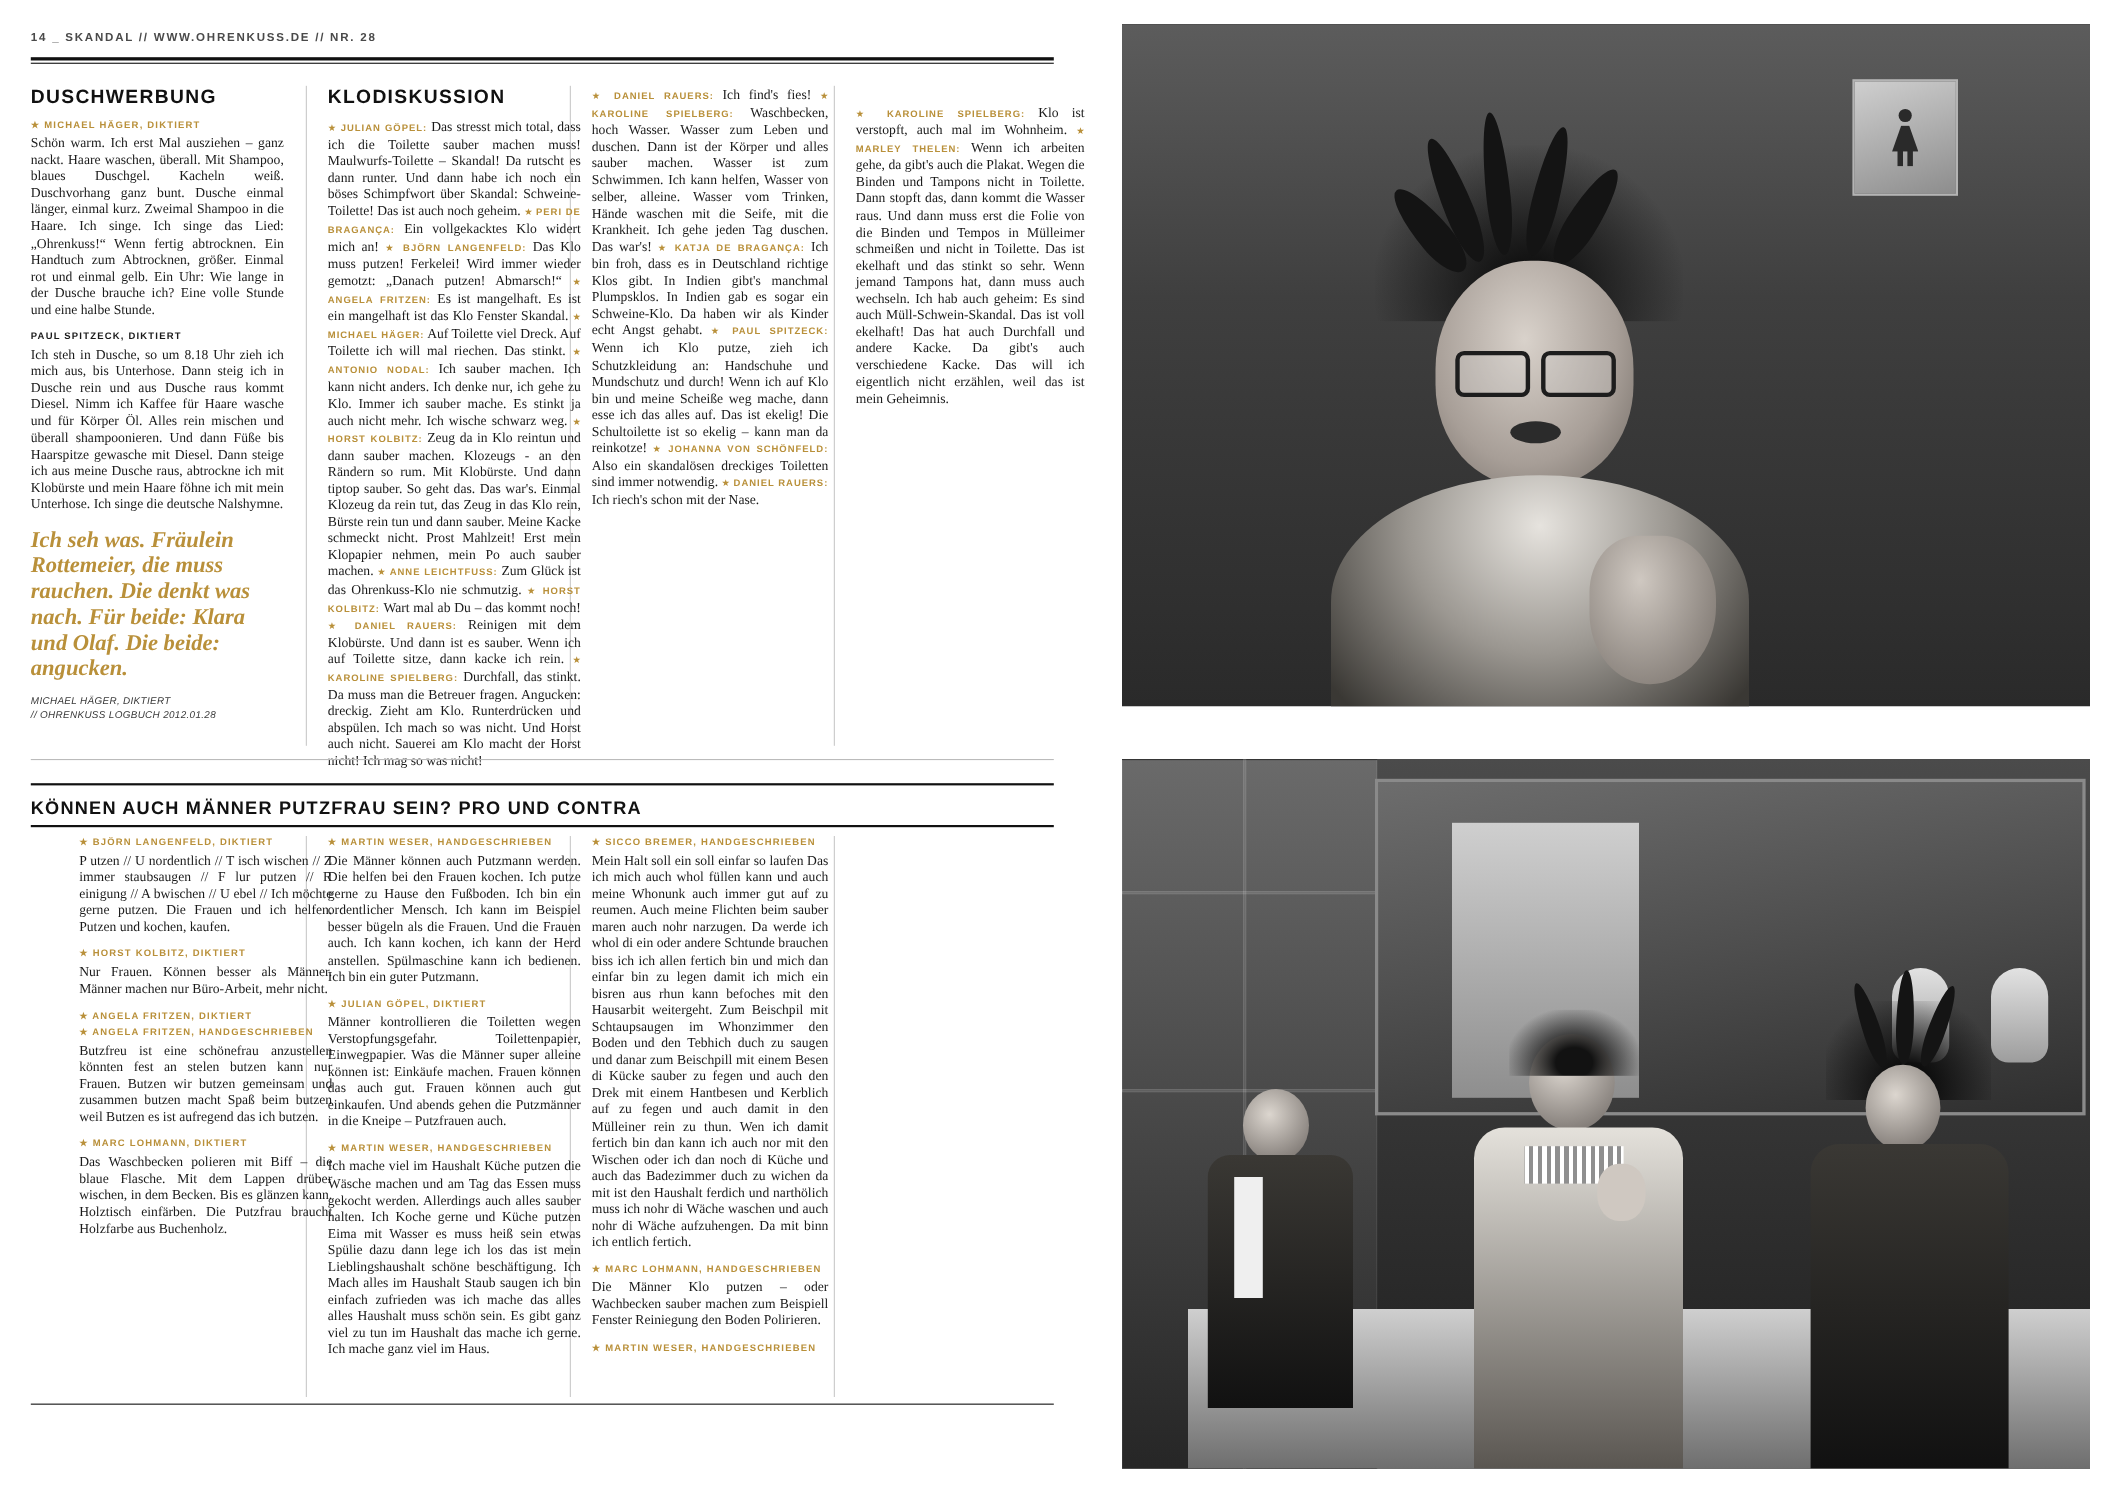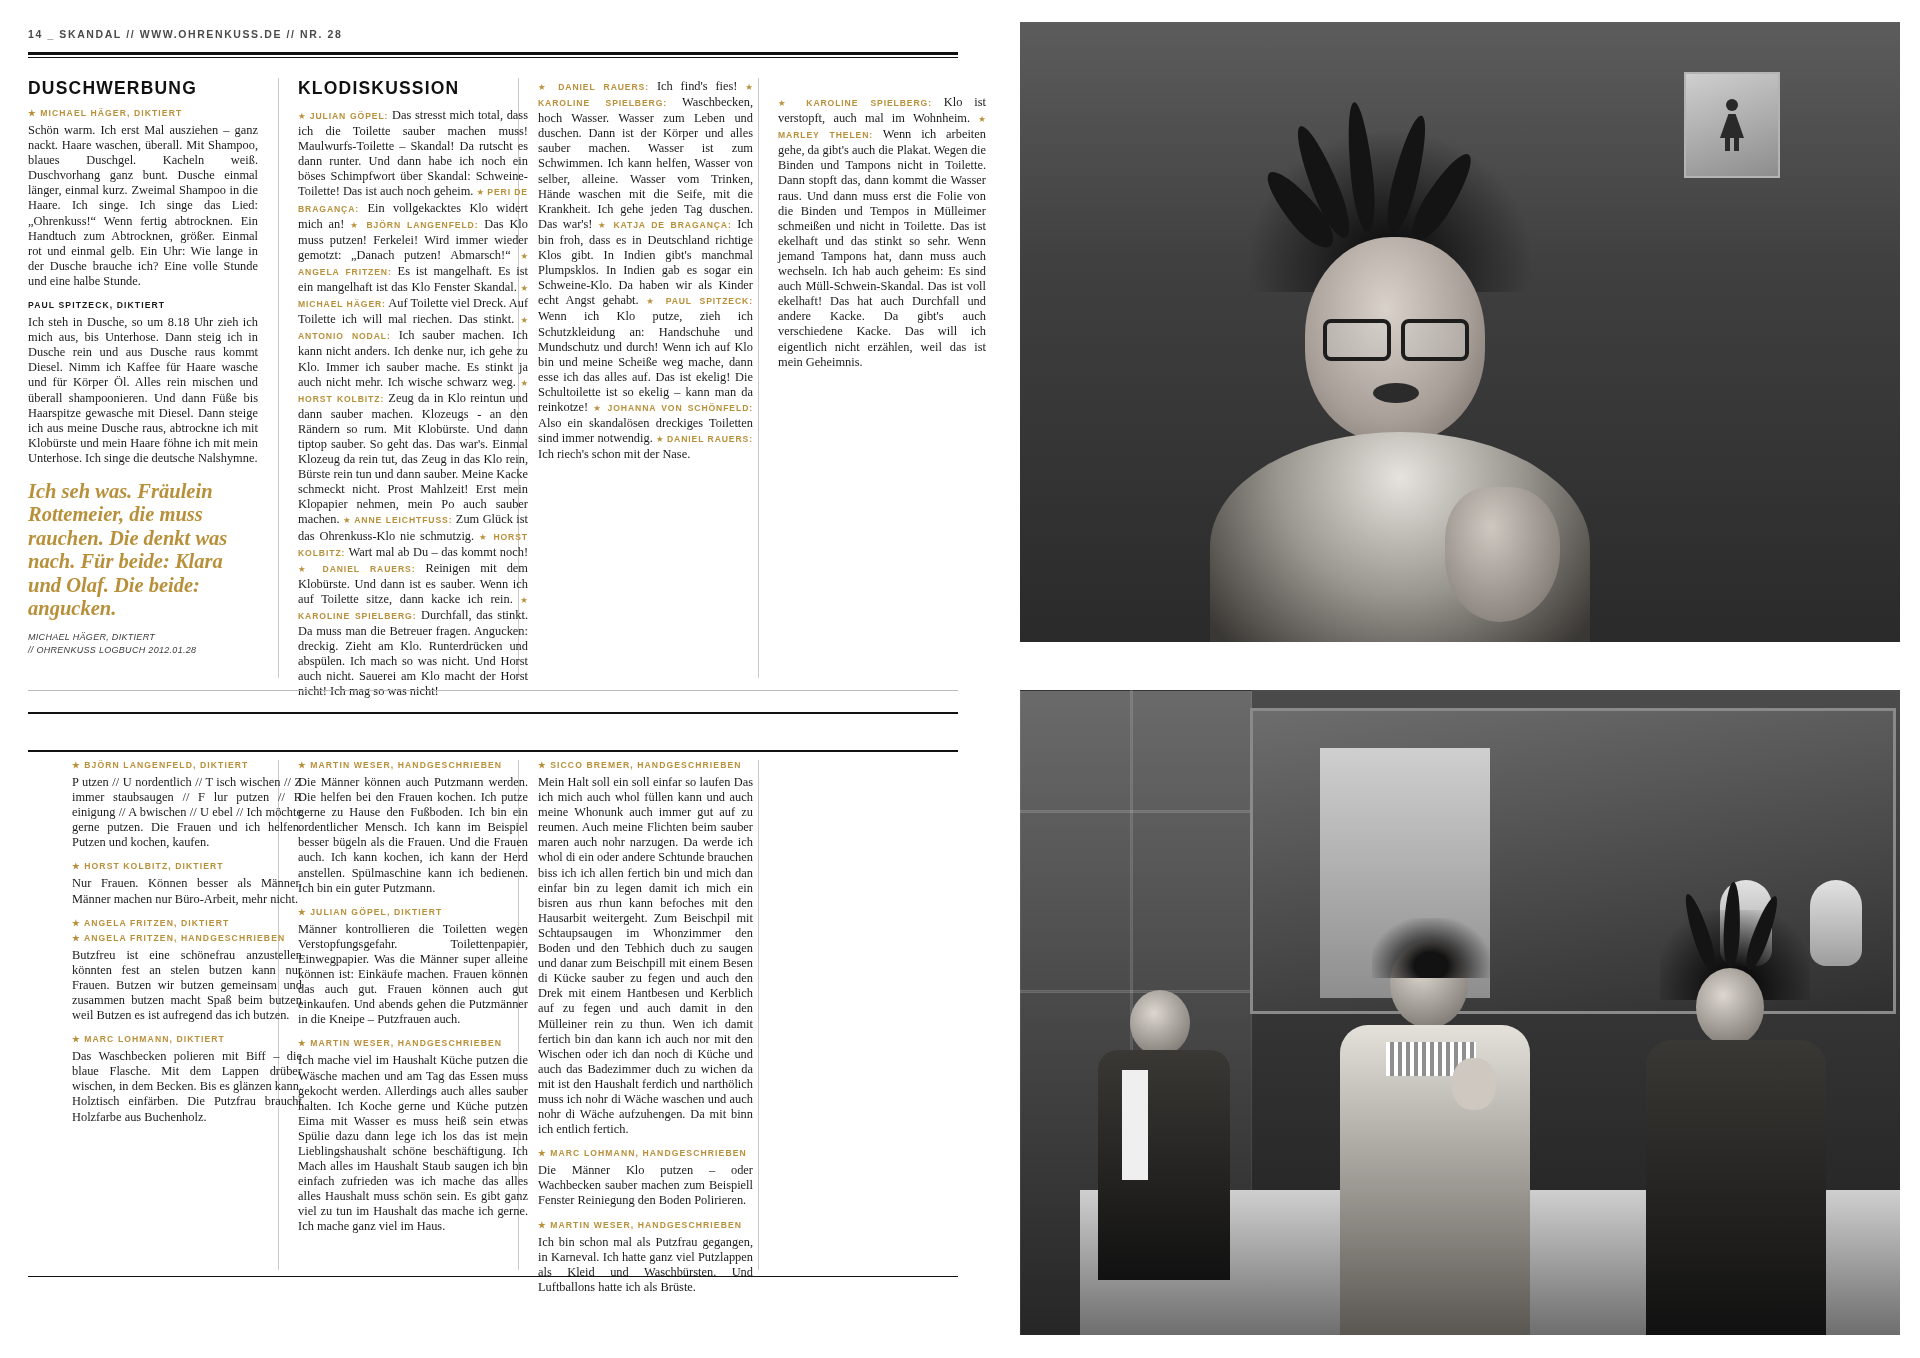--- a/index.html
+++ b/index.html
@@ -153,20 +153,21 @@
           <span>Klo ist verstopft, auch mal im Wohnheim.</span>
           <span class="star">★</span> <span class="spk">MARLEY THELEN:</span>
           <span>Wenn ich arbeiten gehe, da gibt's auch die Plakat. Wegen die Binden und Tampons nicht in Toilette. Dann stopft das, dann kommt die Wasser raus. Und dann muss erst die Folie von die Binden und Tempos in Mülleimer schmeißen und nicht in Toilette. Das ist ekelhaft und das stinkt so sehr. Wenn jemand Tampons hat, dann muss auch wechseln. Ich hab auch geheim: Es sind auch Müll-Schwein-Skandal. Das ist voll ekelhaft! Das hat auch Durchfall und andere Kacke. Da gibt's auch verschiedene Kacke. Das will ich eigentlich nicht erzählen, weil das ist mein Geheimnis.</span>
         </p>
       </div>
     </div>
 
     <div class="rule-mid"></div>
     <div class="rule-mid2"></div>
 
+    <div class="blockB-title">KÖNNEN AUCH MÄNNER PUTZFRAU SEIN? PRO UND CONTRA</div>
     <div class="rule-b"></div>
 
     <div class="blockB">
       <div class="vline" style="left:250px;height:510px;"></div>
       <div class="vline" style="left:490px;height:510px;"></div>
       <div class="vline" style="left:730px;height:510px;"></div>
 
       <div class="bcolA">
         <div class="subhead"><span class="star">★</span> <span>BJÖRN LANGENFELD, DIKTIERT</span></div>
         <p class="body-txt">P utzen // U nordentlich // T isch wischen // Z immer staubsaugen // F lur putzen // R einigung // A bwischen // U ebel // Ich möchte gerne putzen. Die Frauen und ich helfen. Putzen und kochen, kaufen.</p>
@@ -187,21 +188,20 @@
         <div class="subhead"><span class="star">★</span> <span>MARTIN WESER, HANDGESCHRIEBEN</span></div>
         <p class="body-txt">Ich mache viel im Haushalt Küche putzen die Wäsche machen und am Tag das Essen muss gekocht werden. Allerdings auch alles sauber halten. Ich Koche gerne und Küche putzen Eima mit Wasser es muss heiß sein etwas Spülie dazu dann lege ich los das ist mein Lieblingshaushalt schöne beschäftigung. Ich Mach alles im Haushalt Staub saugen ich bin einfach zufrieden was ich mache das alles alles Haushalt muss schön sein. Es gibt ganz viel zu tun im Haushalt das mache ich gerne. Ich mache ganz viel im Haus.</p>
       </div>
 
       <div class="bcolC">
         <div class="subhead"><span class="star">★</span> <span>SICCO BREMER, HANDGESCHRIEBEN</span></div>
         <p class="body-txt">Mein Halt soll ein soll einfar so laufen Das ich mich auch whol füllen kann und auch meine Whonunk auch immer gut auf zu reumen. Auch meine Flichten beim sauber maren auch nohr narzugen. Da werde ich whol di ein oder andere Schtunde brauchen biss ich ich allen fertich bin und mich dan einfar bin zu legen damit ich mich ein bisren aus rhun kann befoches mit den Hausarbit weitergeht. Zum Beischpil mit Schtaupsaugen im Whonzimmer den Boden und den Tebhich duch zu saugen und danar zum Beischpill mit einem Besen di Kücke sauber zu fegen und auch den Drek mit einem Hantbesen und Kerblich auf zu fegen und auch damit in den Mülleiner rein zu thun. Wen ich damit fertich bin dan kann ich auch nor mit den Wischen oder ich dan noch di Küche und auch das Badezimmer duch zu wichen da mit ist den Haushalt ferdich und narthölich muss ich nohr di Wäche waschen und auch nohr di Wäche aufzuhengen. Da mit binn ich entlich fertich.</p>
         <div class="subhead"><span class="star">★</span> <span>MARC LOHMANN, HANDGESCHRIEBEN</span></div>
         <p class="body-txt">Die Männer Klo putzen – oder Wachbecken sauber machen zum Beispiell Fenster Reiniegung den Boden Polirieren.</p>
         <div class="subhead"><span class="star">★</span> <span>MARTIN WESER, HANDGESCHRIEBEN</span></div>
-        <p class="body-txt">Ich bin schon mal als Putzfrau gegangen, in Karneval. Ich hatte ganz viel Putzlappen als Kleid und Waschbürsten. Und Luftballons hatte ich als Brüste.</p>
       </div>
     </div>
 
     <div class="rule-bot"></div>
   </div>
 
   <div class="right">
 
     <div class="photo ph1">
       <div class="bg-wall"></div>

